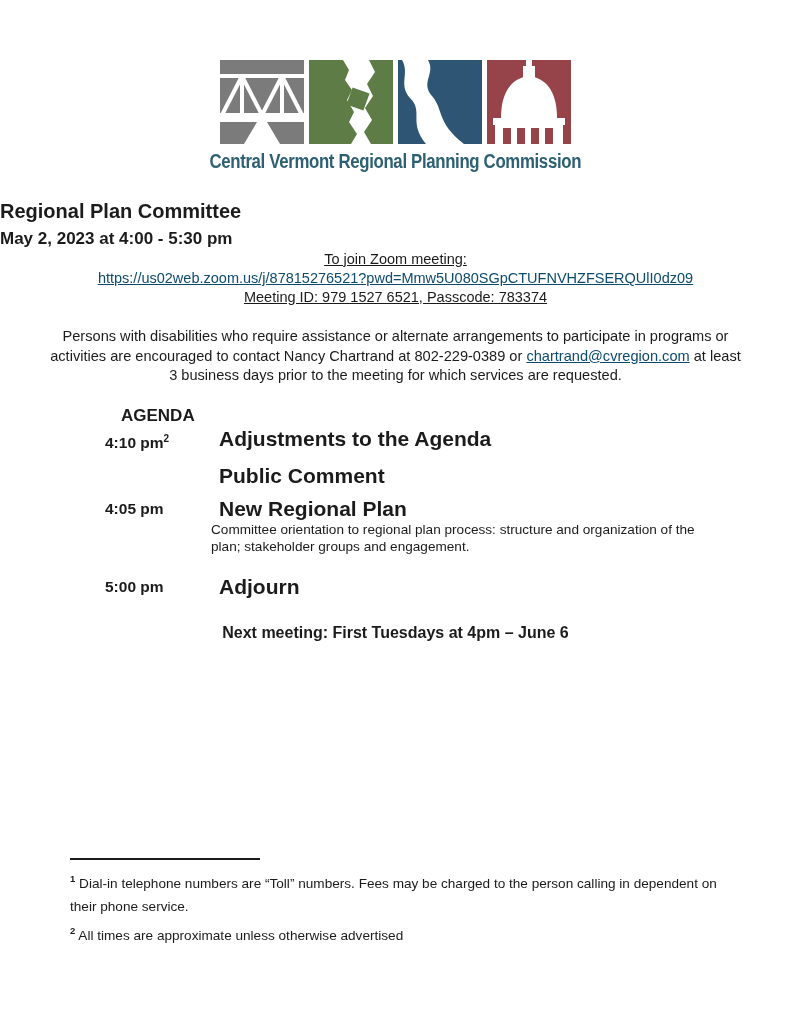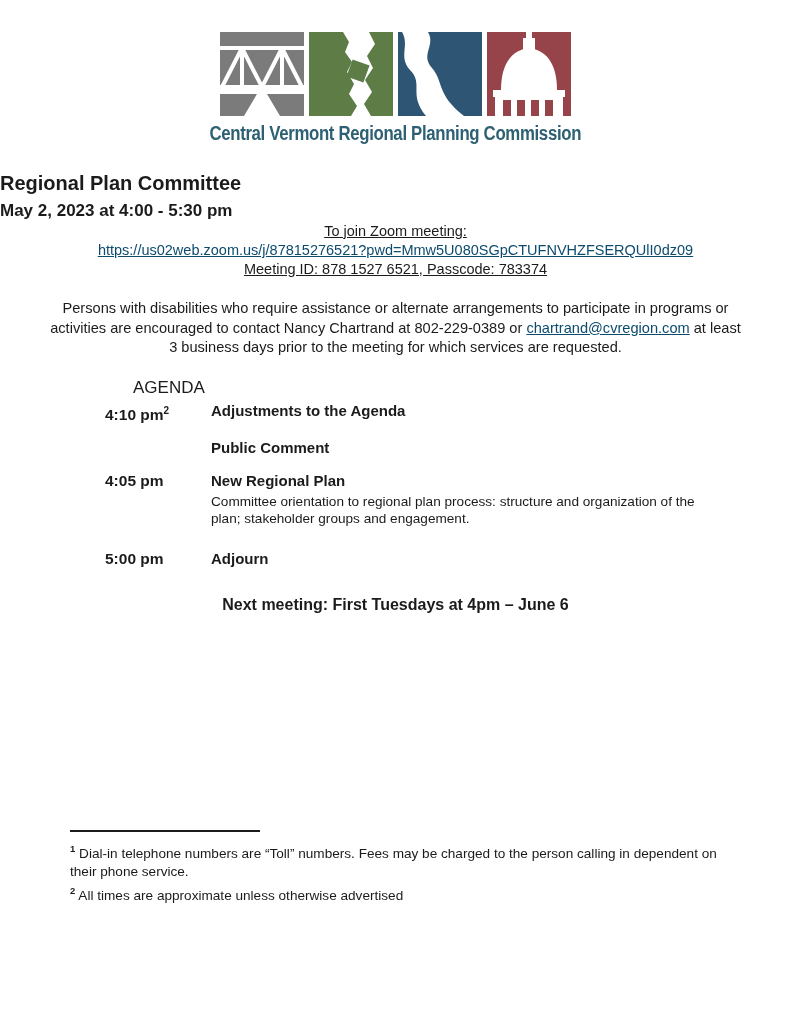--- a/index.html
+++ b/index.html
@@ -1,20 +1,20 @@
 <!DOCTYPE html>
 <html><head>
 <meta charset="utf-8">
 <style>
   * { margin:0; padding:0; box-sizing:border-box; }
   html,body { background:#e8e8e8; }
   body { font-family:"Liberation Sans", sans-serif; }
   .page {
     width:791px; height:1024px; margin:0 auto; background:#ffffff;
-    color:#1b1b1b; padding-top:32px; overflow:hidden; position:relative;
+    color:#1b1b1b; padding-top:60px; overflow:hidden; position:relative;
   }
   
   .tiles { display:flex; justify-content:center; gap:5px; }
   .tiles svg { display:block; }
   .wordmark-wrap { text-align:center; margin-top:6px; }
   .wordmark {
     display:inline-block; font-weight:bold; font-size:20px; color:#2e6073;
     letter-spacing:-0.4px; transform:scaleX(0.84); transform-origin:center;
     white-space:nowrap;
   }
@@ -24,33 +24,33 @@
   .center-line { text-align:center; font-size:14.5px; line-height:19px;text-decoration:underline; }
   a.link { color:#0c4a6e; text-decoration:underline; cursor:pointer; }
   .zoom-link-line { font-size:14.5px; }
   
   .notice {
     width:700px; margin:20px auto 0 auto; text-align:center;
     font-size:14.6px; line-height:19.6px;
   }
   
   .agenda { margin:20px 0 0 105px; }
-  .agenda-heading { font-weight:normal; font-size:17px; margin-left:28px; line-height:20px; }
+  .agenda-heading { font-weight:bold; font-size:17px; margin-left:16px; line-height:20px; }
   .agenda-row { display:grid; grid-template-columns:106px 500px; margin-top:13px; }
   .agenda-row.first { margin-top:3px; }
   .agenda-time { font-weight:bold; font-size:15.5px; line-height:20px; }
   .agenda-time sup { font-size:10px; }
-  .agenda-title { font-weight:bold; font-size:15px; line-height:20px; }
+  .agenda-title { font-weight:bold; font-size:21px; line-height:20px;margin-left:8px; }
   .agenda-desc { font-size:13.6px; line-height:17px; width:492px; margin-top:2px; }
   .row-gap-lg { margin-top:22px; }
   .next-meeting { text-align:center; font-weight:bold; font-size:16px; margin-top:26px; line-height:20px; }
   
   .footnotes { margin:215px 0 0 70px; width:670px; }
   .fn-rule { width:190px; border-top:2px solid #1b1b1b; margin-bottom:7px; }
-  .footnote { font-size:13.6px; line-height:19px; }
+  .footnote { font-size:13.6px; line-height:24px; }
   .footnote sup { font-size:9.5px; font-weight:bold; }
   
   .footer { text-align:center; margin-top:33px; color:#4e5d68; font-size:15.5px; line-height:22px; }
 </style>
 </head>
 <body>
 
 <div class="page">
 
   <div class="logo">
@@ -104,21 +104,21 @@
       <span class="wordmark">Central Vermont Regional Planning Commission</span>
     </div>
   </div>
 
   <div class="title">Regional Plan Committee</div>
   <div class="datetime">May 2, 2023 at 4:00 - 5:30 pm</div>
   <div class="center-line">To join Zoom meeting:</div>
   <div class="center-line zoom-link-line">
     <a class="link">https://us02web.zoom.us/j/87815276521?pwd=Mmw5U080SGpCTUFNVHZFSERQUlI0dz09</a>
   </div>
-  <div class="center-line">Meeting ID: 878 1527 6521, Passcode: 783374</div>
+  <div class="center-line">Meeting ID: 979 1527 6521, Passcode: 783374</div>
 
   <p class="notice"><span>Persons with disabilities who require assistance or alternate arrangements to participate in programs or activities are encouraged to contact Nancy Chartrand at 802-229-0389 or </span><a class="link">chartrand@cvregion.com</a><span> at least 3 business days prior to the meeting for which services are requested.</span></p>
 
   <div class="agenda">
     <div class="agenda-heading">AGENDA</div>
 
     <div class="agenda-row first">
       <div class="agenda-time"><span>4:10 pm</span><sup>2</sup></div>
       <div class="agenda-title">Adjustments to the Agenda</div>
     </div>

